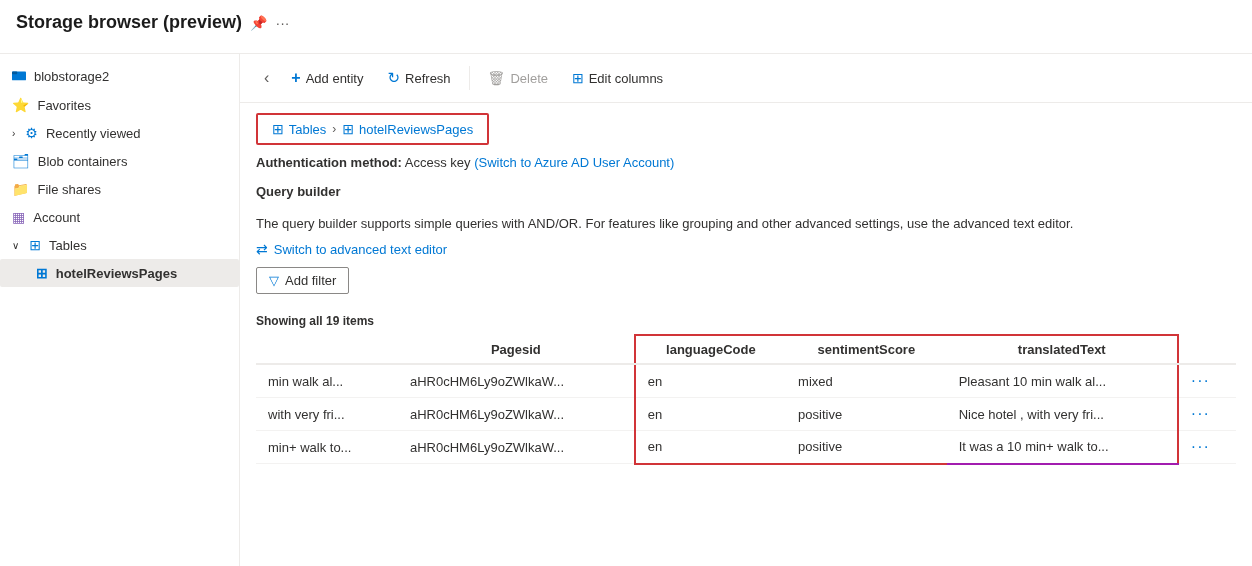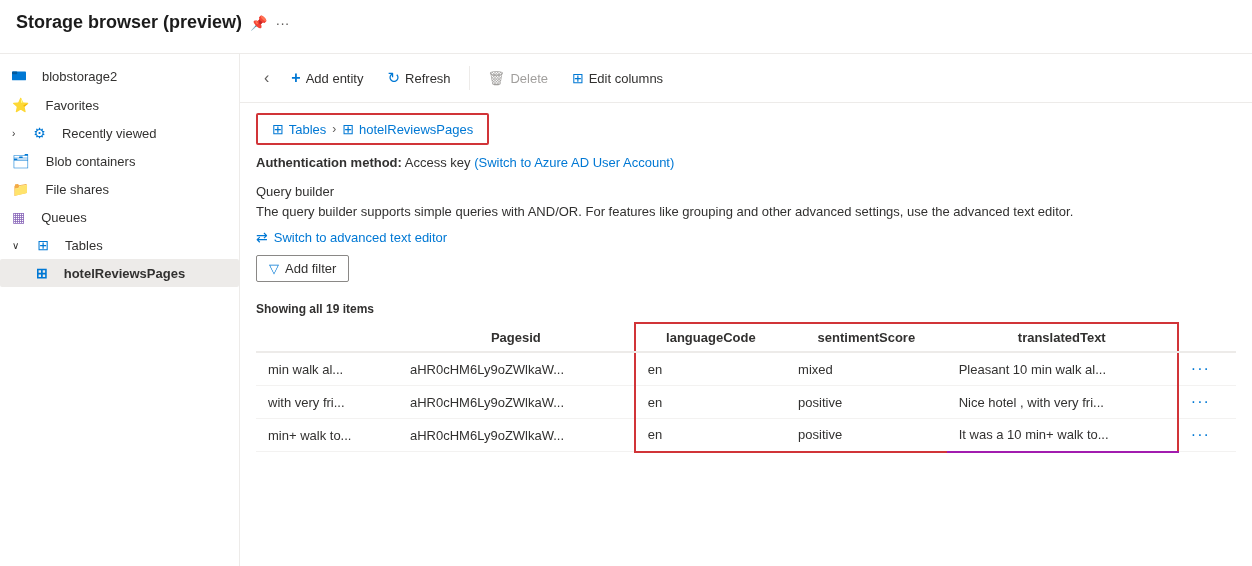--- a/index.html
+++ b/index.html
@@ -33,21 +33,21 @@
     .sidebar {
       width: 240px;
       min-width: 240px;
       border-right: 1px solid #edebe9;
       overflow-y: auto;
       padding: 8px 0;
     }
     .sidebar-item {
       display: flex;
       align-items: center;
-      gap: 16px;
+      gap: 8px;
       padding: 6px 12px;
       cursor: pointer;
       color: #323130;
       font-size: 13px;
       border-radius: 2px;
     }
     .sidebar-item.active { background: #edebe9; font-weight: 600; }
     .sidebar-item .icon { font-size: 14px; flex-shrink: 0; }
     .sidebar-item .chevron { font-size: 10px; margin-right: 2px; }
     .sidebar-item-child {
@@ -136,23 +136,23 @@
     .info-section {
       padding: 10px 16px 4px 16px;
     }
     .auth-line {
       font-size: 13px;
       margin-bottom: 14px;
     }
     .auth-line strong { font-weight: 600; }
     .auth-link { color: #0078d4; cursor: pointer; }
     .section-label {
-      font-weight: 400;
-      font-size: 13px;
-      margin-bottom: 4px;
+      font-weight: 700;
+      font-size: 13px;
+      margin-bottom: 16px;
     }
     .query-desc {
       font-size: 13px;
       color: #323130;
       margin-bottom: 8px;
       line-height: 1.4;
     }
     .switch-editor {
       display: flex;
       align-items: center;
@@ -263,21 +263,21 @@
       <span>Blob containers</span>
     </div>
 
     <div class="sidebar-item">
       <span class="icon" style="color:#00b4d8;">📁</span>
       <span>File shares</span>
     </div>
 
     <div class="sidebar-item">
       <span class="icon" style="color:#8764b8;">▦</span>
-      <span>Queues</span>
+      <span>Account</span>
     </div>
 
     <div class="sidebar-item">
       <span class="chevron">∨</span>
       <span class="icon sidebar-icon-table">⊞</span>
       <span>Tables</span>
     </div>
 
     <div class="sidebar-item sidebar-item-child active">
       <span class="icon sidebar-icon-table">⊞</span>

